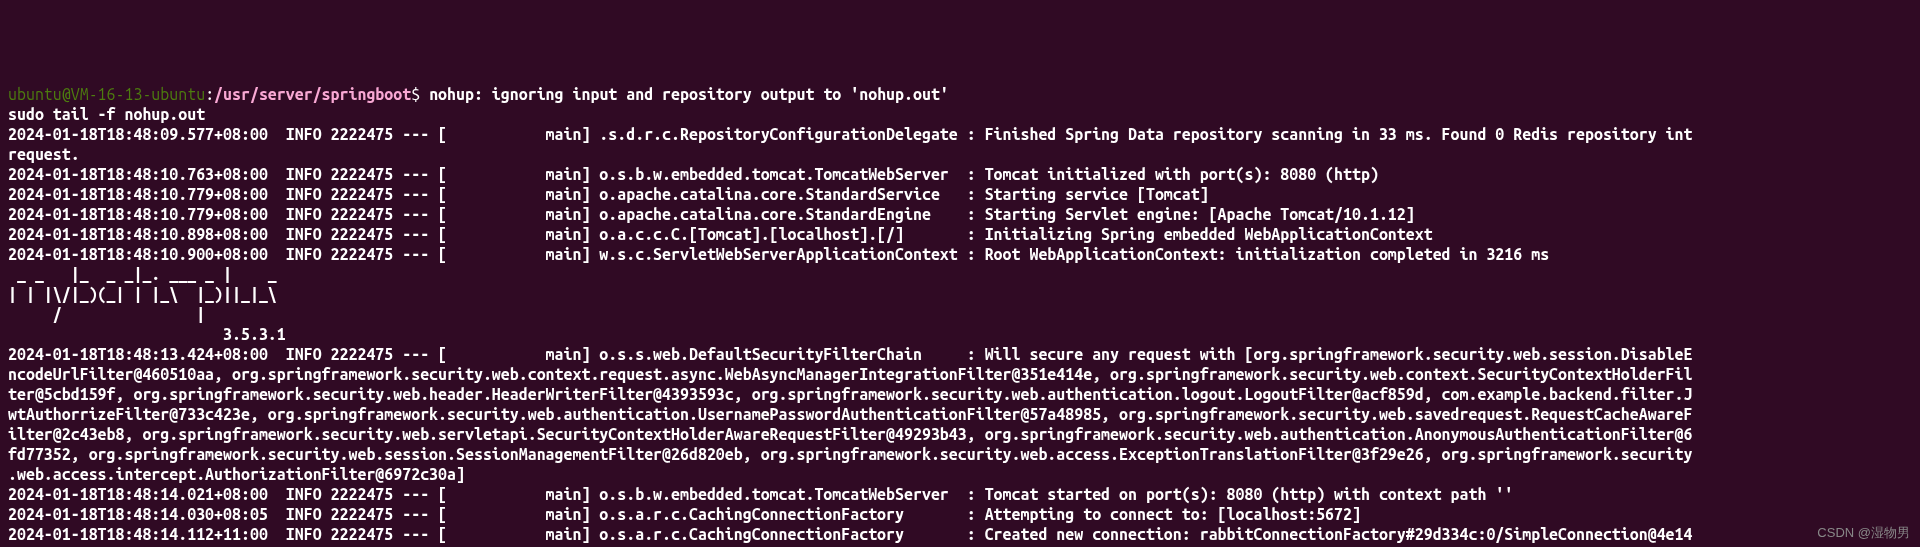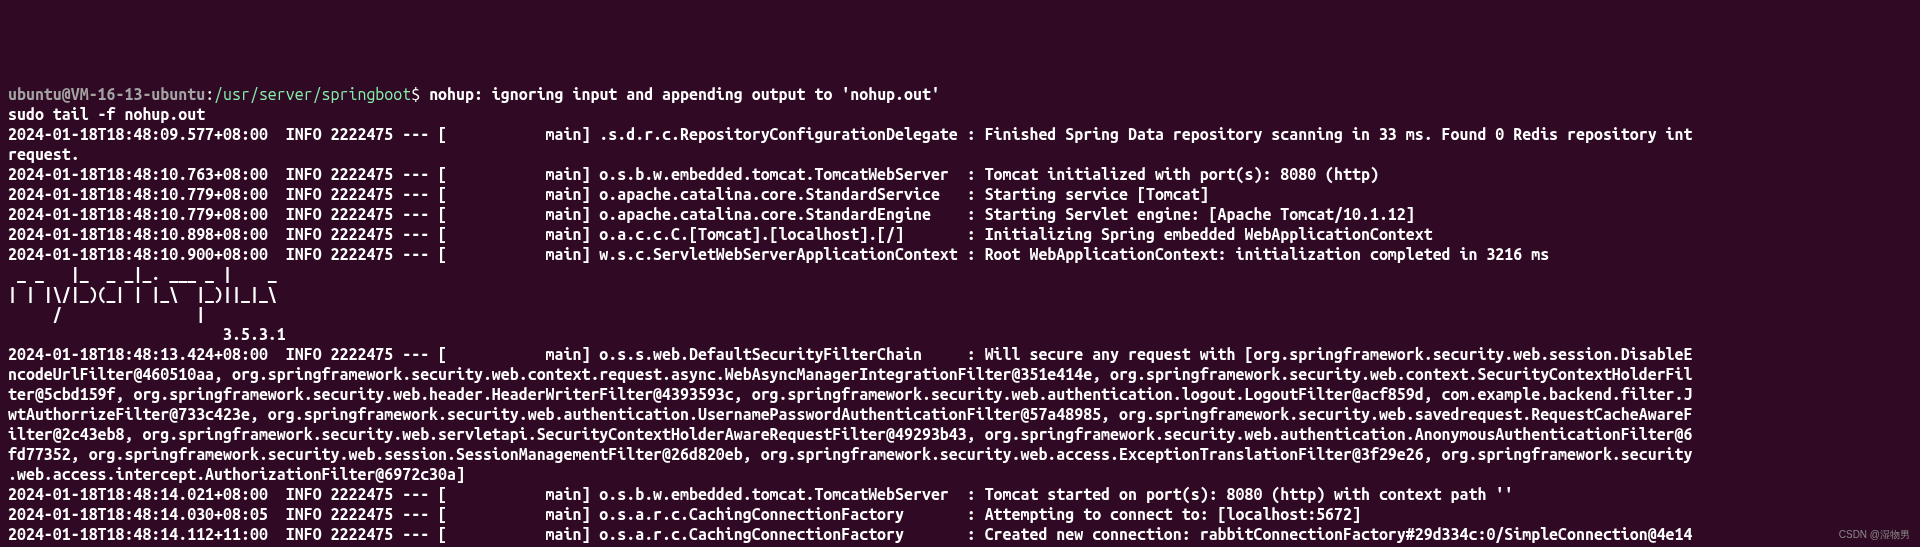--- a/index.html
+++ b/index.html
@@ -14,49 +14,49 @@
       font-size: 16px;
       line-height: 1.25;
       padding: 4px 8px;
       white-space: pre;
       overflow: hidden;
       width: 1920px;
       height: 547px;
       position: relative;
     }
     .prompt-user {
-      color: #a3a3a3;
-      font-weight: bold;
+      color: #4d7c0f;
+      font-weight: normal;
     }
     .prompt-path {
-      color: #86efac;
-      font-weight: normal;
+      color: #f9a8d4;
+      font-weight: bold;
     }
     .prompt-dollar {
       color: #ffffff;
     }
     .log-line {
       color: #ffffff;
       font-weight: bold;
     }
     .watermark {
       position: absolute;
       bottom: 6px;
       right: 10px;
       color: #888888;
-      font-size: 10px;
+      font-size: 13px;
       font-family: sans-serif;
     }
   </style>
 </head>
 <body>
 
 
 
-<div><span class="prompt-user">ubuntu@VM-16-13-ubuntu</span><span>:</span><span class="prompt-path">/usr/server/springboot</span><span class="prompt-dollar">$ </span><span class="log-line">nohup: ignoring input and appending output to 'nohup.out'</span>
+<div><span class="prompt-user">ubuntu@VM-16-13-ubuntu</span><span>:</span><span class="prompt-path">/usr/server/springboot</span><span class="prompt-dollar">$ </span><span class="log-line">nohup: ignoring input and repository output to 'nohup.out'</span>
 <span class="log-line">sudo tail -f nohup.out</span>
 <span class="log-line">2024-01-18T18:48:09.577+08:00  INFO 2222475 --- [           main] .s.d.r.c.RepositoryConfigurationDelegate : Finished Spring Data repository scanning in 33 ms. Found 0 Redis repository int</span>
 <span class="log-line">request.</span>
 <span class="log-line">2024-01-18T18:48:10.763+08:00  INFO 2222475 --- [           main] o.s.b.w.embedded.tomcat.TomcatWebServer  : Tomcat initialized with port(s): 8080 (http)</span>
 <span class="log-line">2024-01-18T18:48:10.779+08:00  INFO 2222475 --- [           main] o.apache.catalina.core.StandardService   : Starting service [Tomcat]</span>
 <span class="log-line">2024-01-18T18:48:10.779+08:00  INFO 2222475 --- [           main] o.apache.catalina.core.StandardEngine    : Starting Servlet engine: [Apache Tomcat/10.1.12]</span>
 <span class="log-line">2024-01-18T18:48:10.898+08:00  INFO 2222475 --- [           main] o.a.c.c.C.[Tomcat].[localhost].[/]       : Initializing Spring embedded WebApplicationContext</span>
 <span class="log-line">2024-01-18T18:48:10.900+08:00  INFO 2222475 --- [           main] w.s.c.ServletWebServerApplicationContext : Root WebApplicationContext: initialization completed in 3216 ms</span>
 <span class="log-line"> _ _   |_  _ _|_. ___ _ |    _ </span>
 <span class="log-line">| | |\/|_)(_| | |_\  |_)||_|_\ </span>

